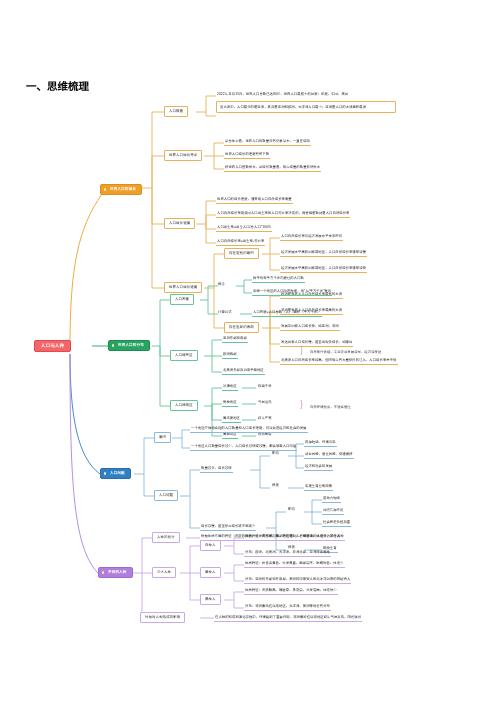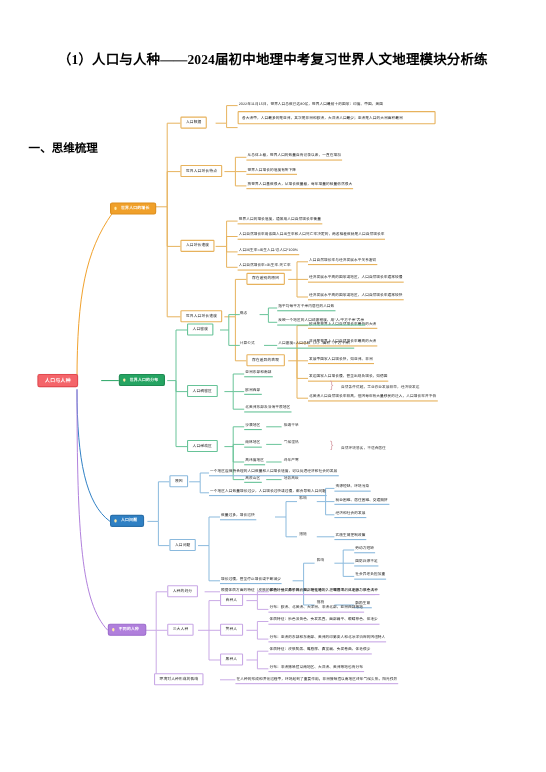--- a/index.html
+++ b/index.html
@@ -13,21 +13,21 @@
   
   .doc-title{
     position:absolute;left:0;top:44px;width:496px;text-align:center;
     font-family:"Liberation Serif","DejaVu Serif",serif;
     font-weight:bold;font-size:12.3px;letter-spacing:.1px;color:#000;
     white-space:nowrap;
   }
   .doc-subtitle{
     position:absolute;left:26px;top:78px;
     font-family:Liberation Sans, sans-serif;
-    font-weight:bold;font-size:10.5px;color:#000;margin-top:48px;
+    font-weight:bold;font-size:10.5px;color:#000;
   }
 
   
   .map{position:absolute;left:0;top:88px;width:496px;height:555px;}
   .map svg.links{position:absolute;left:0;top:0;width:496px;height:555px;overflow:visible;}
 
   .node{position:absolute;box-sizing:border-box;white-space:nowrap;}
 
   
   .n-root{
@@ -88,21 +88,20 @@
   }
 
   
   .brace{position:absolute;font-size:9px;color:#d8a0a8;line-height:1;}
 </style>
 </head>
 <body>
 
 <div class="page">
 
-  <div class="doc-title">（1）人口与人种——2024届初中地理中考复习世界人文地理模块分析练</div>
   <div class="doc-subtitle">一、思维梳理</div>
 
   <div class="map">
 
     <svg class="links" viewBox="0 0 496 555">
       <g fill="none" stroke-width="0.9">
 
         <path d="M70 258 C 70 180, 78 140, 102 106" stroke="#f0a02a"></path>
         <path d="M92 258 L 108 258" stroke="#25a462"></path>
         <path d="M70 266 C 70 330, 78 370, 100 386" stroke="#2f80c4"></path>

